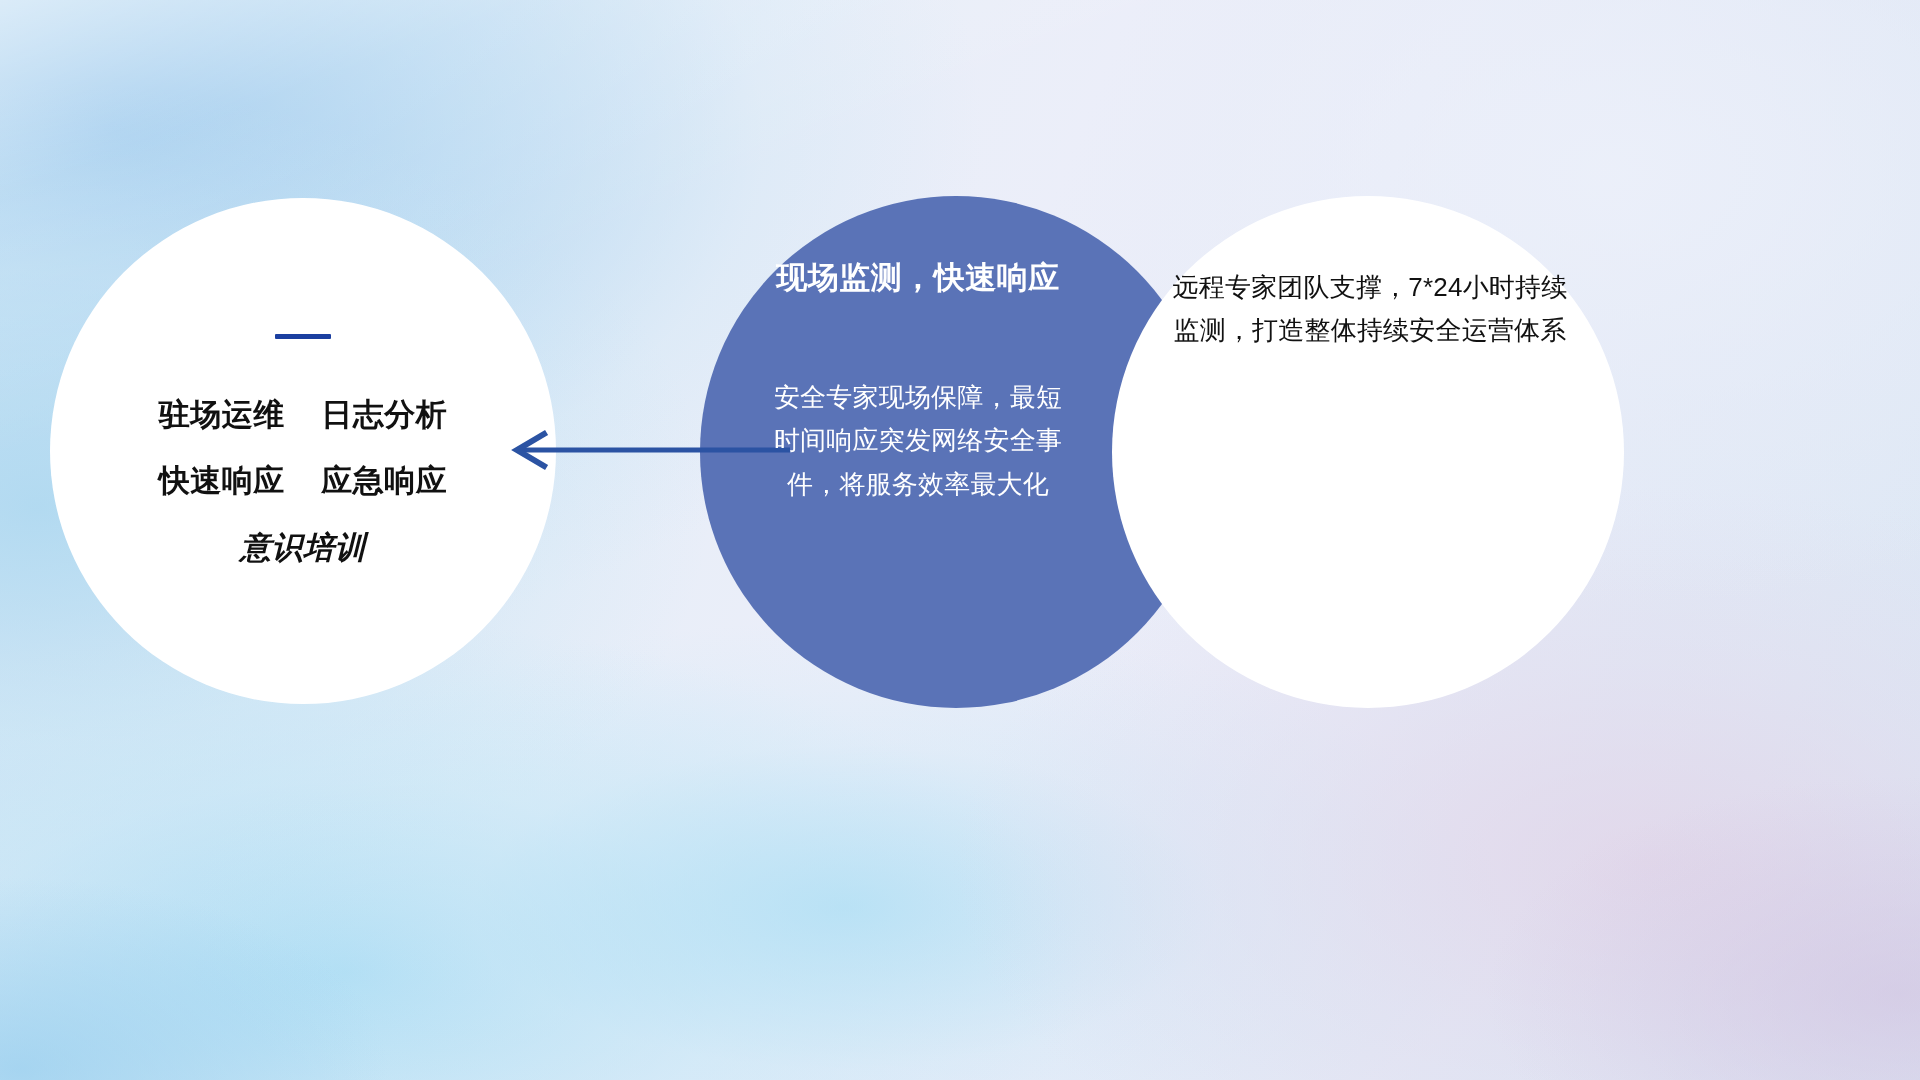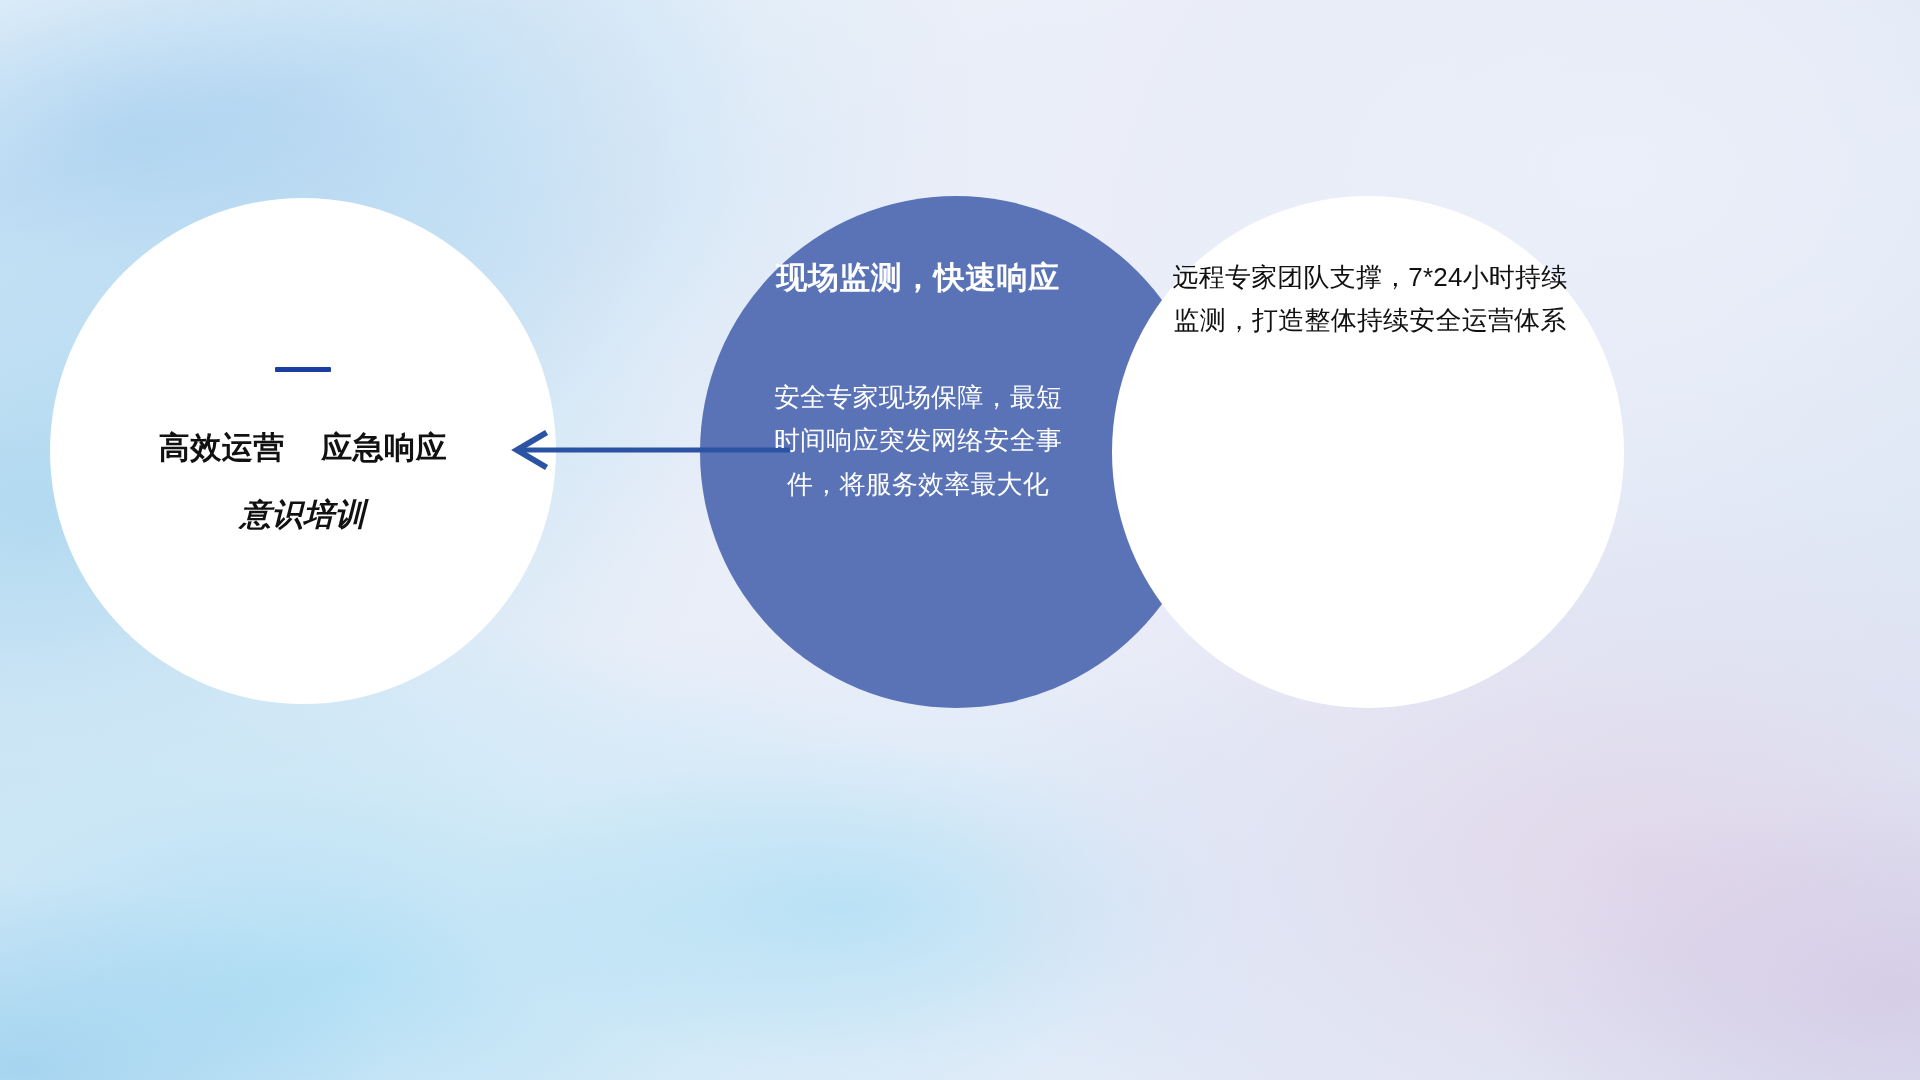--- a/index.html
+++ b/index.html
@@ -223,21 +223,21 @@
     line-height: 1.3;
     letter-spacing: 0.5px;
     white-space: nowrap;
     margin: 0 0 78px 0;
   }
   .right-body {
     font-size: 26px;
     color: #111111;
     line-height: 1.66;
     letter-spacing: 0.2px;
-    margin: 6px auto;
+    margin: 16px auto;
     width: 400px;
     text-align: center;
   }
 </style>
 </head>
 <body>
 
 <div id="slide">
 
   <div class="bg-layer bg-base"></div>
@@ -257,21 +257,22 @@
 
   <div class="arrow-wrap">
     <svg width="290" height="70" viewBox="0 0 290 70" xmlns="http://www.w3.org/2000/svg">
       <line x1="290" y1="35" x2="22" y2="35" stroke="#2b53a3" stroke-width="5"></line>
       <polyline points="44,19 17,35 44,51" fill="none" stroke="#2b53a3" stroke-width="6" stroke-linecap="square" stroke-linejoin="miter"></polyline>
     </svg>
   </div>
 
   <div class="left-content">
     <div class="left-rule"></div>
-    <p class="left-line">高效运营    应急响应</p>
+    <p class="left-line">驻场运维    日志分析</p>
+    <p class="left-line">快速响应    应急响应</p>
     <p class="left-line last">意识培训</p>
   </div>
 
   <div class="mid-content">
     <h2 class="mid-title">现场监测，快速响应</h2>
     <p class="mid-body">安全专家现场保障，最短时间响应突发网络安全事件，将服务效率最大化</p>
   </div>
 
   <div class="right-content">
     <p class="right-body">远程专家团队支撑，7*24小时持续监测，打造整体持续安全运营体系</p>

